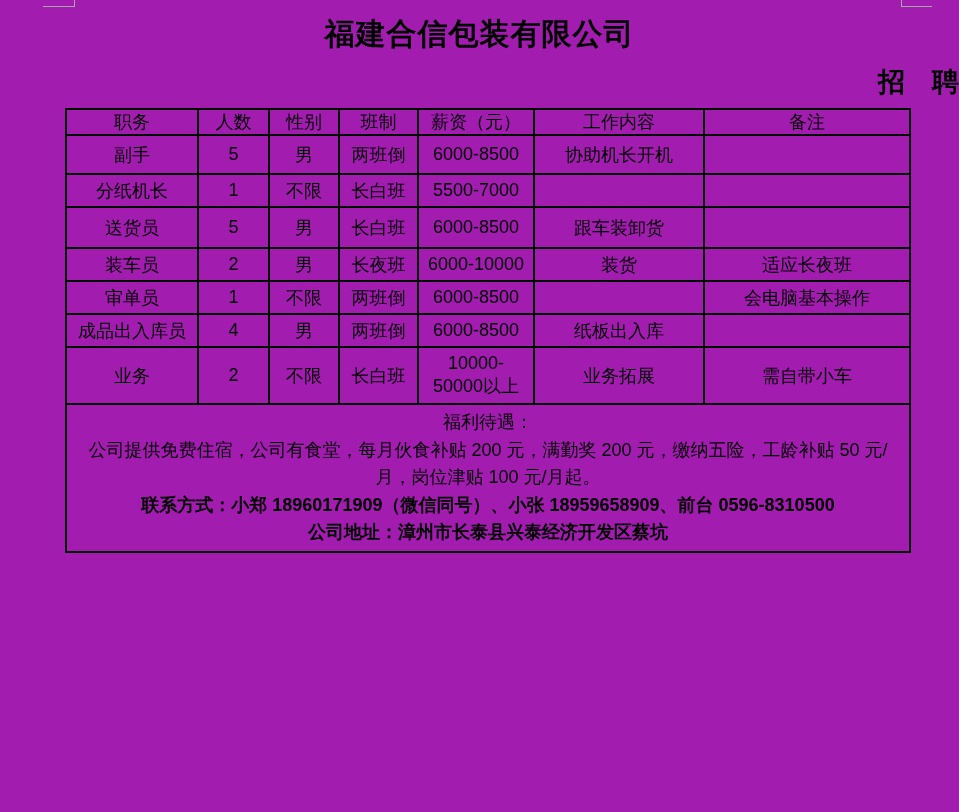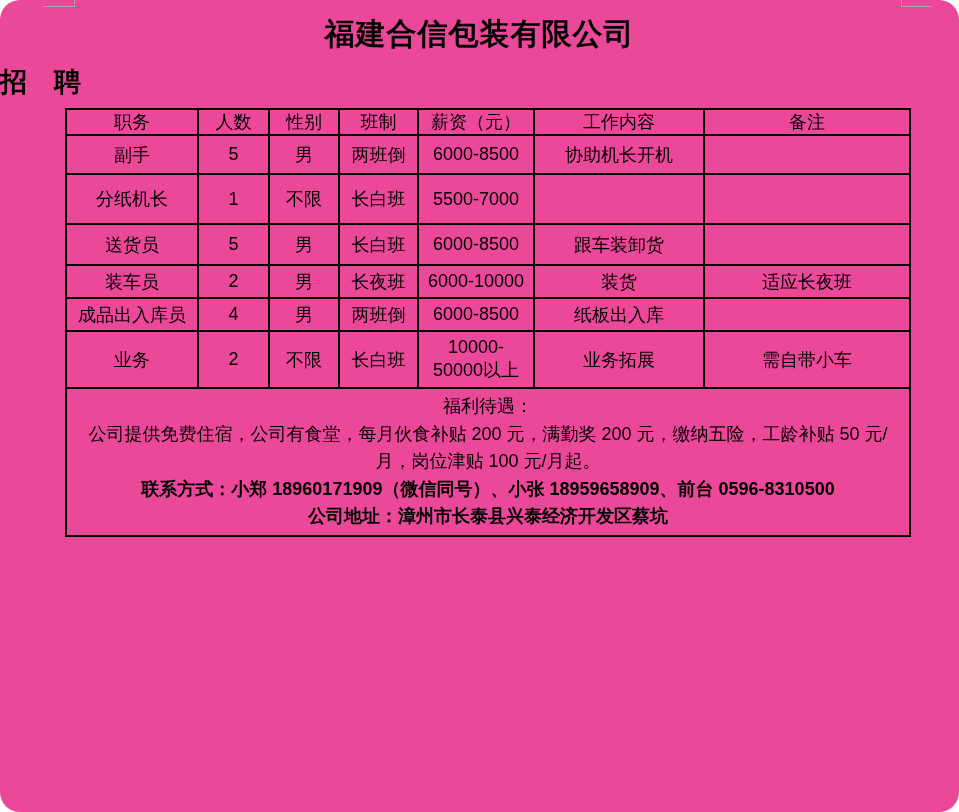--- a/index.html
+++ b/index.html
@@ -1,39 +1,38 @@
 <!DOCTYPE html>
 <html><head>
 <meta charset="utf-8">
 <style>
   html, body { margin:0; padding:0; background:#ffffff; }
   .page {
     position:relative;
     width:959px;
     height:812px;
-    background:#ec4899;
+    background:#a21caf;
     color:#000000;
     font-family:"Liberation Serif","DejaVu Serif",serif;
     overflow:hidden;
-    border-radius:20px;
   }
   
   .crop-mark { position:absolute; top:0; height:6px; }
   .crop-tl { left:43px; width:31px; border-right:1px solid #a6a6a6; border-bottom:1px solid #a6a6a6; }
   .crop-tr { left:901px; width:30px; border-left:1px solid #a6a6a6; border-bottom:1px solid #a6a6a6; }
 
   .doc-title {
     margin:0; padding-top:12px;
     text-align:center;
     font-size:30px; line-height:44px; font-weight:700;
     letter-spacing:1px;
   }
   .doc-subtitle {
     margin:6px 0 0;
-    text-align:left;
+    text-align:right;
     font-size:27px; line-height:40px; font-weight:700;
   }
   .intro {
     margin:10px 57px 0 65px;
     font-size:19.5px;
     line-height:38px;
     text-align:justify;
     text-indent:41px;
     text-justify:inter-ideograph;
   }
@@ -98,21 +97,21 @@
     <tbody>
       <tr style="height:39px">
         <td>副手</td>
         <td>5</td>
         <td>男</td>
         <td>两班倒</td>
         <td>6000-8500</td>
         <td>协助机长开机</td>
         <td></td>
       </tr>
-      <tr style="height:50px">
+      <tr style="height:33px">
         <td>分纸机长</td>
         <td>1</td>
         <td>不限</td>
         <td>长白班</td>
         <td>5500-7000</td>
         <td></td>
         <td></td>
       </tr>
       <tr style="height:41px">
         <td>送货员</td>
@@ -124,20 +123,29 @@
         <td></td>
       </tr>
       <tr style="height:33px">
         <td>装车员</td>
         <td>2</td>
         <td>男</td>
         <td>长夜班</td>
         <td>6000-10000</td>
         <td>装货</td>
         <td>适应长夜班</td>
+      </tr>
+      <tr style="height:33px">
+        <td>审单员</td>
+        <td>1</td>
+        <td>不限</td>
+        <td>两班倒</td>
+        <td>6000-8500</td>
+        <td></td>
+        <td>会电脑基本操作</td>
       </tr>
       <tr style="height:33px">
         <td>成品出入库员</td>
         <td>4</td>
         <td>男</td>
         <td>两班倒</td>
         <td>6000-8500</td>
         <td>纸板出入库</td>
         <td></td>
       </tr>

